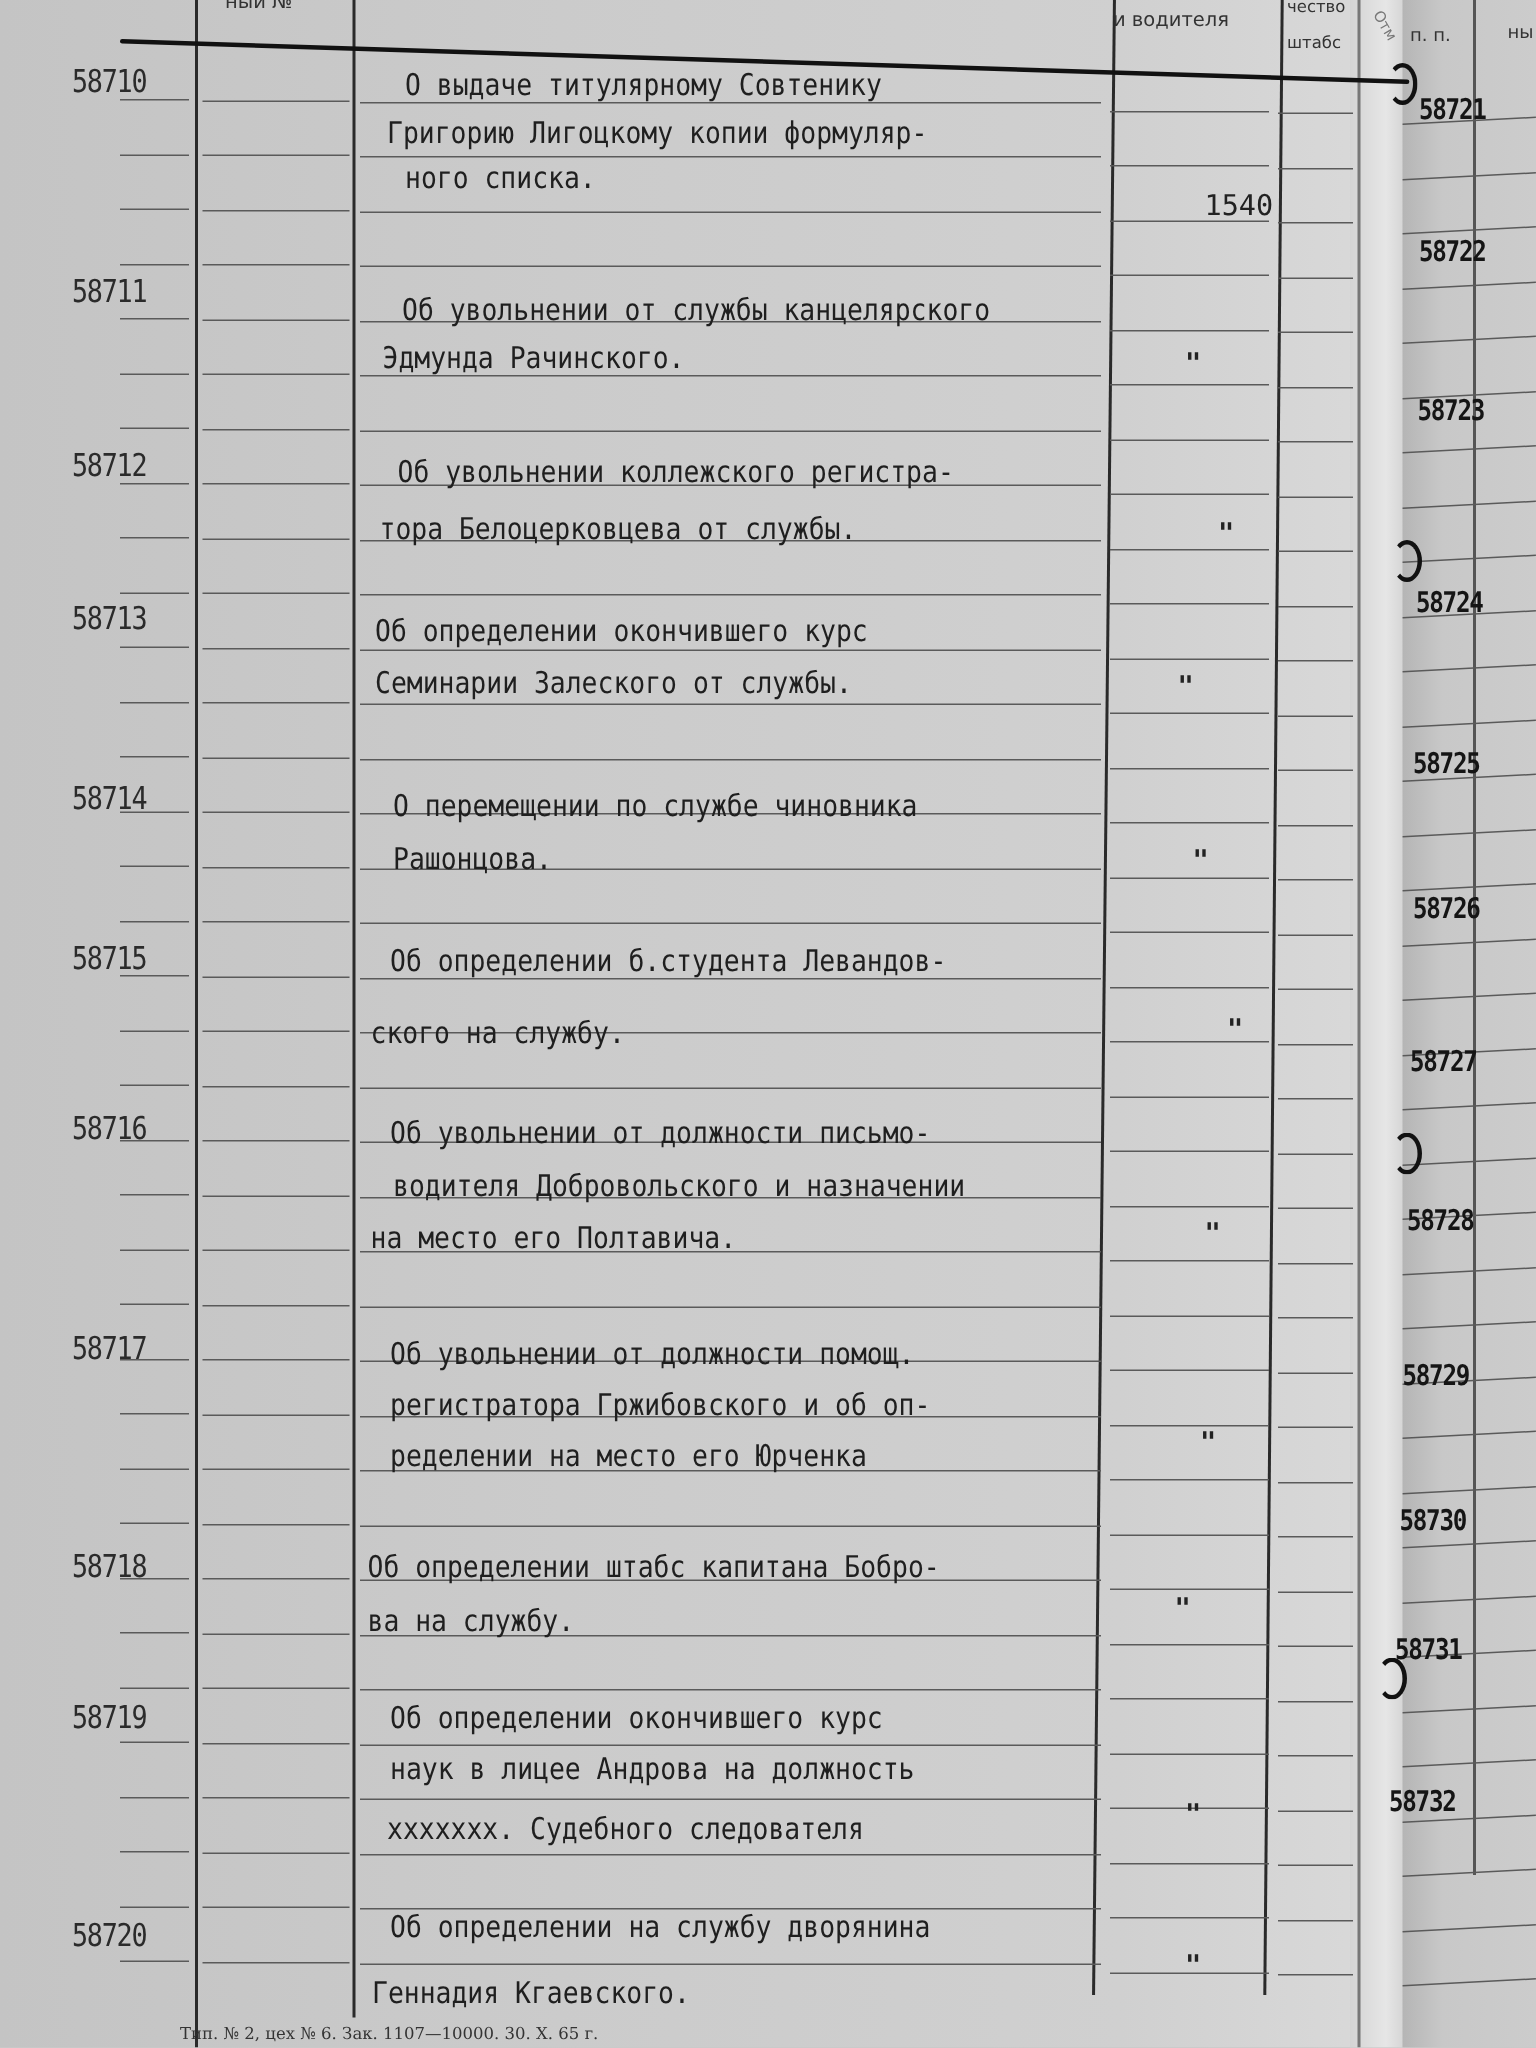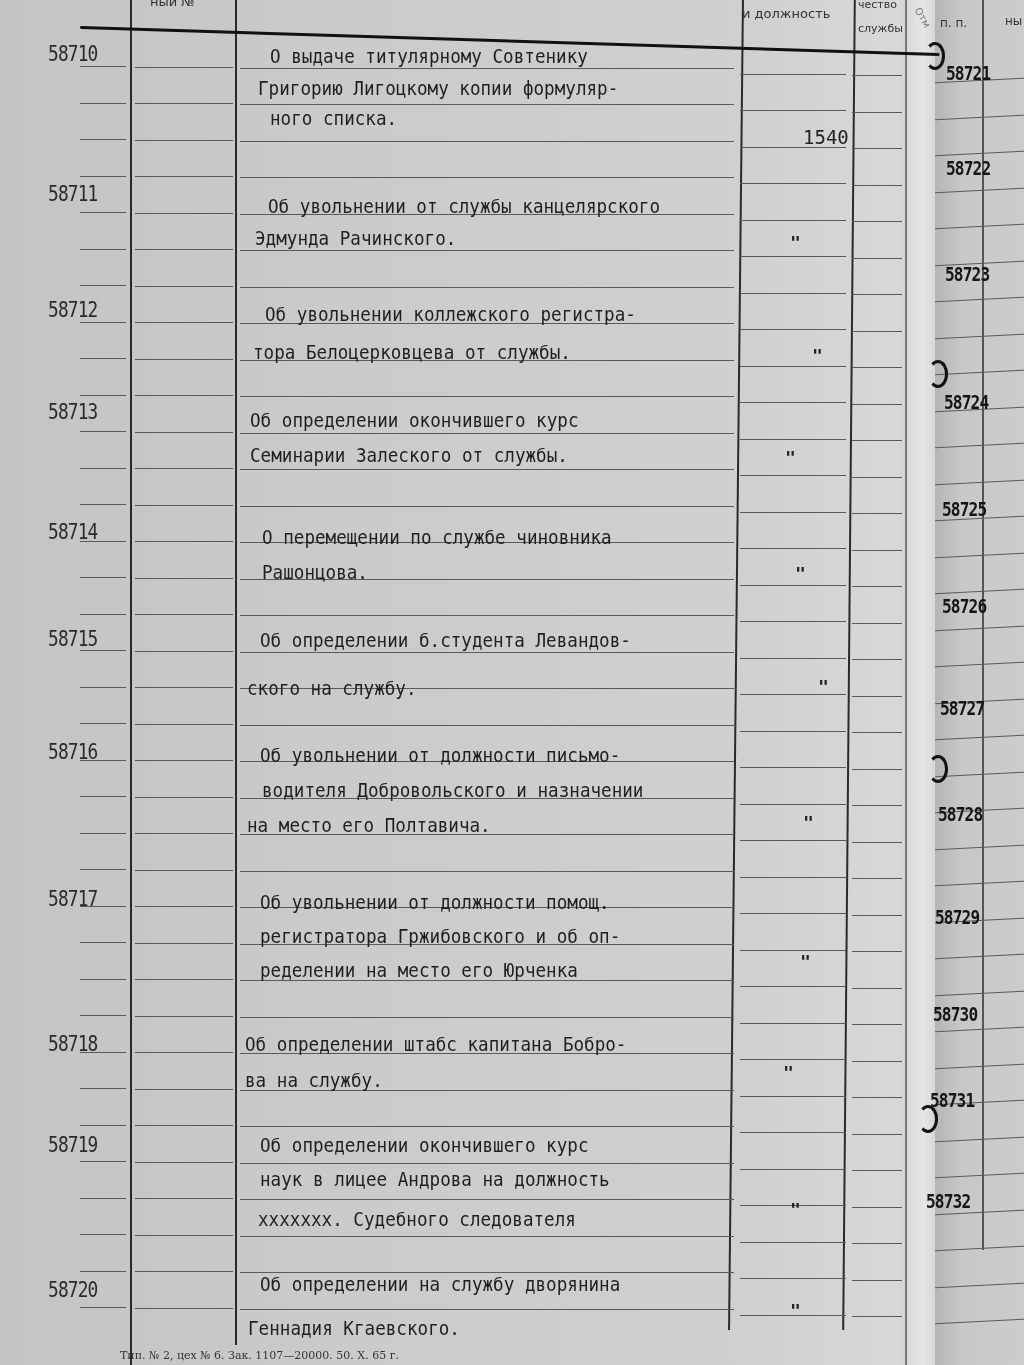--- a/index.html
+++ b/index.html
@@ -57,23 +57,23 @@
 <div class="page2"></div>
 
 <div class="vline" style="left:130px;height:1365px;"></div>
 <div class="vline" style="left:235px;height:1345px;"></div>
 <div class="vline" style="left:735px;height:1330px;transform:rotate(0.6deg);"></div>
 <div class="vline" style="left:848px;height:1330px;transform:rotate(0.5deg);"></div>
 <div class="vline" style="left:905px;height:1365px;background:#777;"></div>
 <div class="vline" style="left:982px;height:1250px;background:#555;"></div>
 
 <div class="hdr" style="left:150px;top:-6px;">ный №</div>
-<div class="hdr" style="left:742px;top:6px;">и должность</div>
+<div class="hdr" style="left:742px;top:6px;">и водителя</div>
 <div class="hdr" style="left:858px;top:-2px;font-size:11px;">чество</div>
-<div class="hdr" style="left:858px;top:22px;font-size:11px;">службы</div>
+<div class="hdr" style="left:858px;top:22px;font-size:11px;">штабс</div>
 <div class="hdr" style="left:912px;top:12px;font-size:10px;color:#777;transform:rotate(60deg);">Отм</div>
 <div class="hdr" style="left:940px;top:16px;font-size:12px;">п. п.</div>
 <div class="hdr" style="left:1005px;top:14px;font-size:12px;">ны</div>
 
 <div class="header-rule"></div>
 
 <div id="rules">
     <div class="hrule" style="left: 80px; top: 66px; width: 46px;"></div>
     <div class="hrule" style="left: 135px; top: 66.66px; width: 98px;"></div>
     <div class="hrule" style="left: 240px; top: 67.92px; width: 494px;"></div>
@@ -356,13 +356,13 @@
 <div class="rnum" style="left:944px;top:391px;">58724</div>
 <div class="rnum" style="left:942px;top:498px;">58725</div>
 <div class="rnum" style="left:942px;top:595px;">58726</div>
 <div class="rnum" style="left:940px;top:697px;">58727</div>
 <div class="rnum" style="left:938px;top:803px;">58728</div>
 <div class="rnum" style="left:935px;top:906px;">58729</div>
 <div class="rnum" style="left:933px;top:1003px;">58730</div>
 <div class="rnum" style="left:930px;top:1089px;">58731</div>
 <div class="rnum" style="left:926px;top:1190px;">58732</div>
 
-<div class="footer">Тип. № 2, цех № 6. Зак. 1107—20000. 50. X. 65 г.</div>
+<div class="footer">Тип. № 2, цех № 6. Зак. 1107—10000. 30. X. 65 г.</div>
 
 </body></html>

